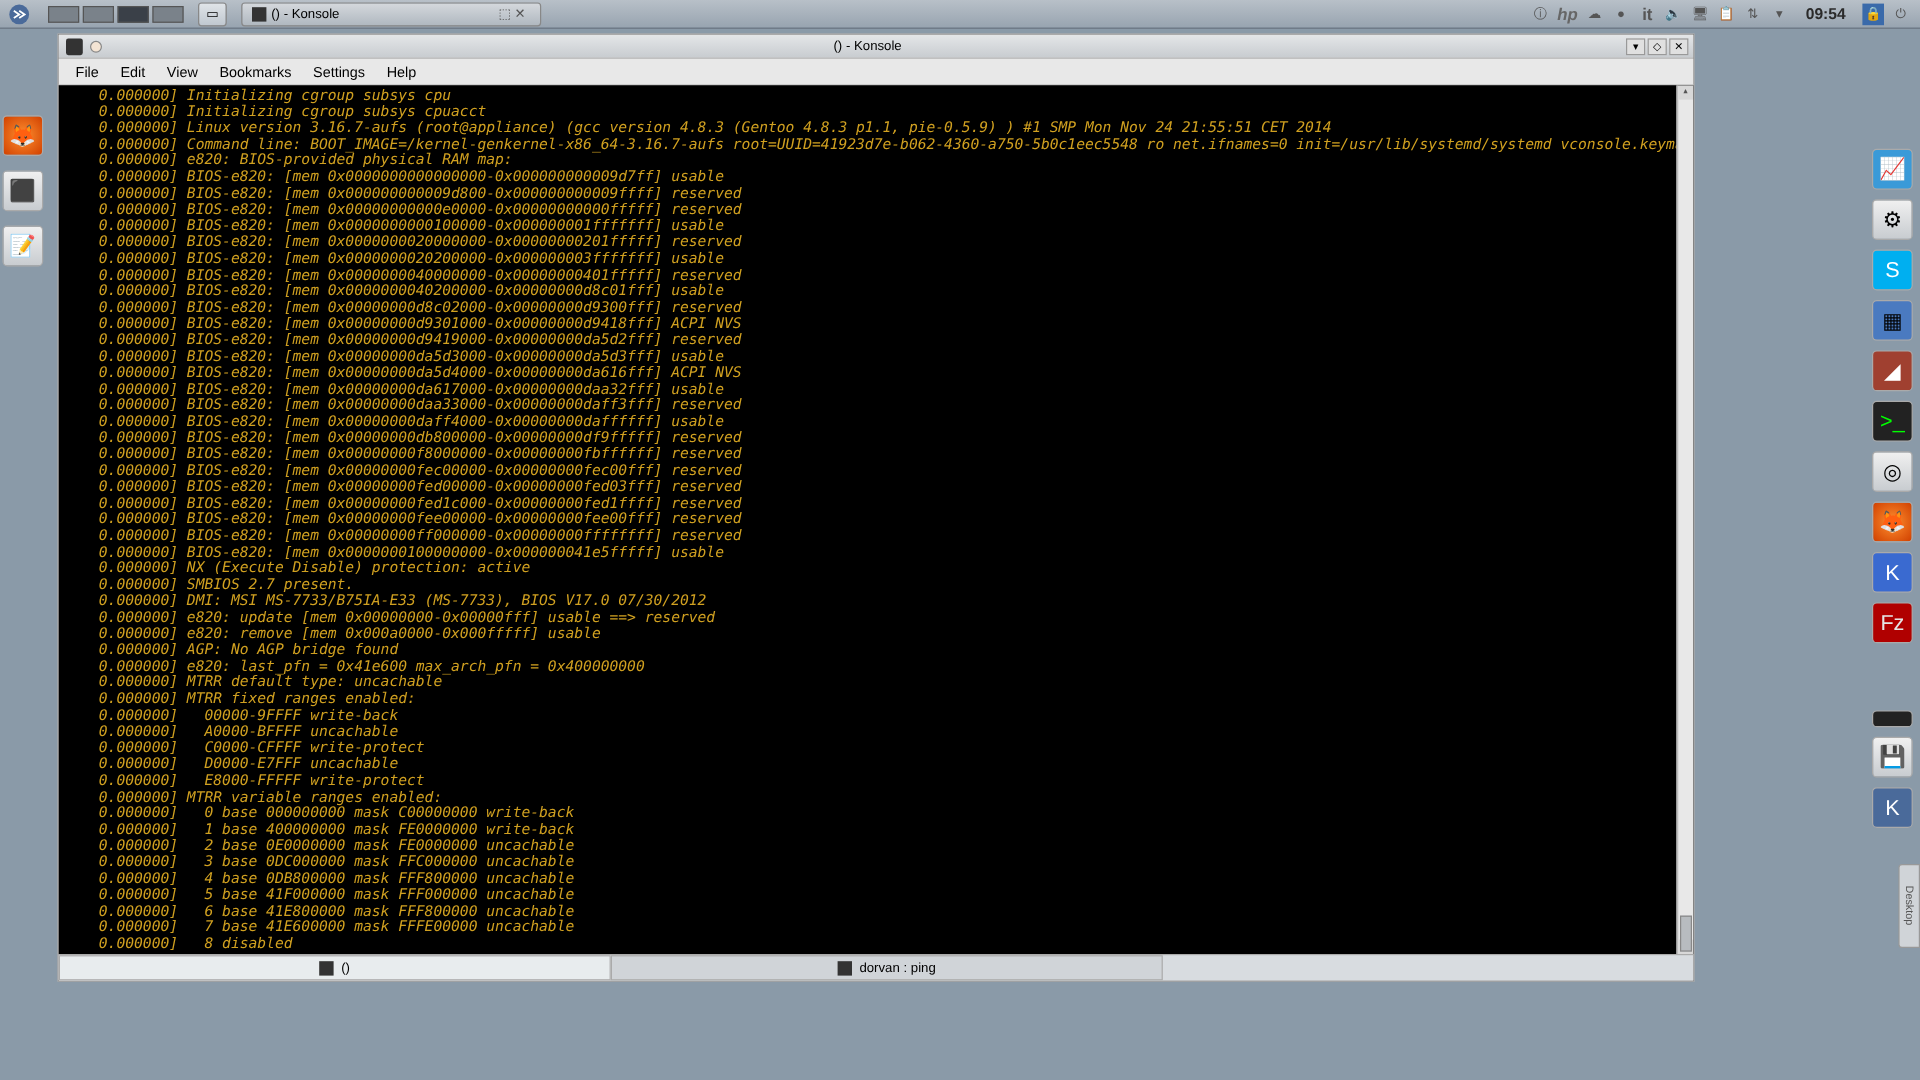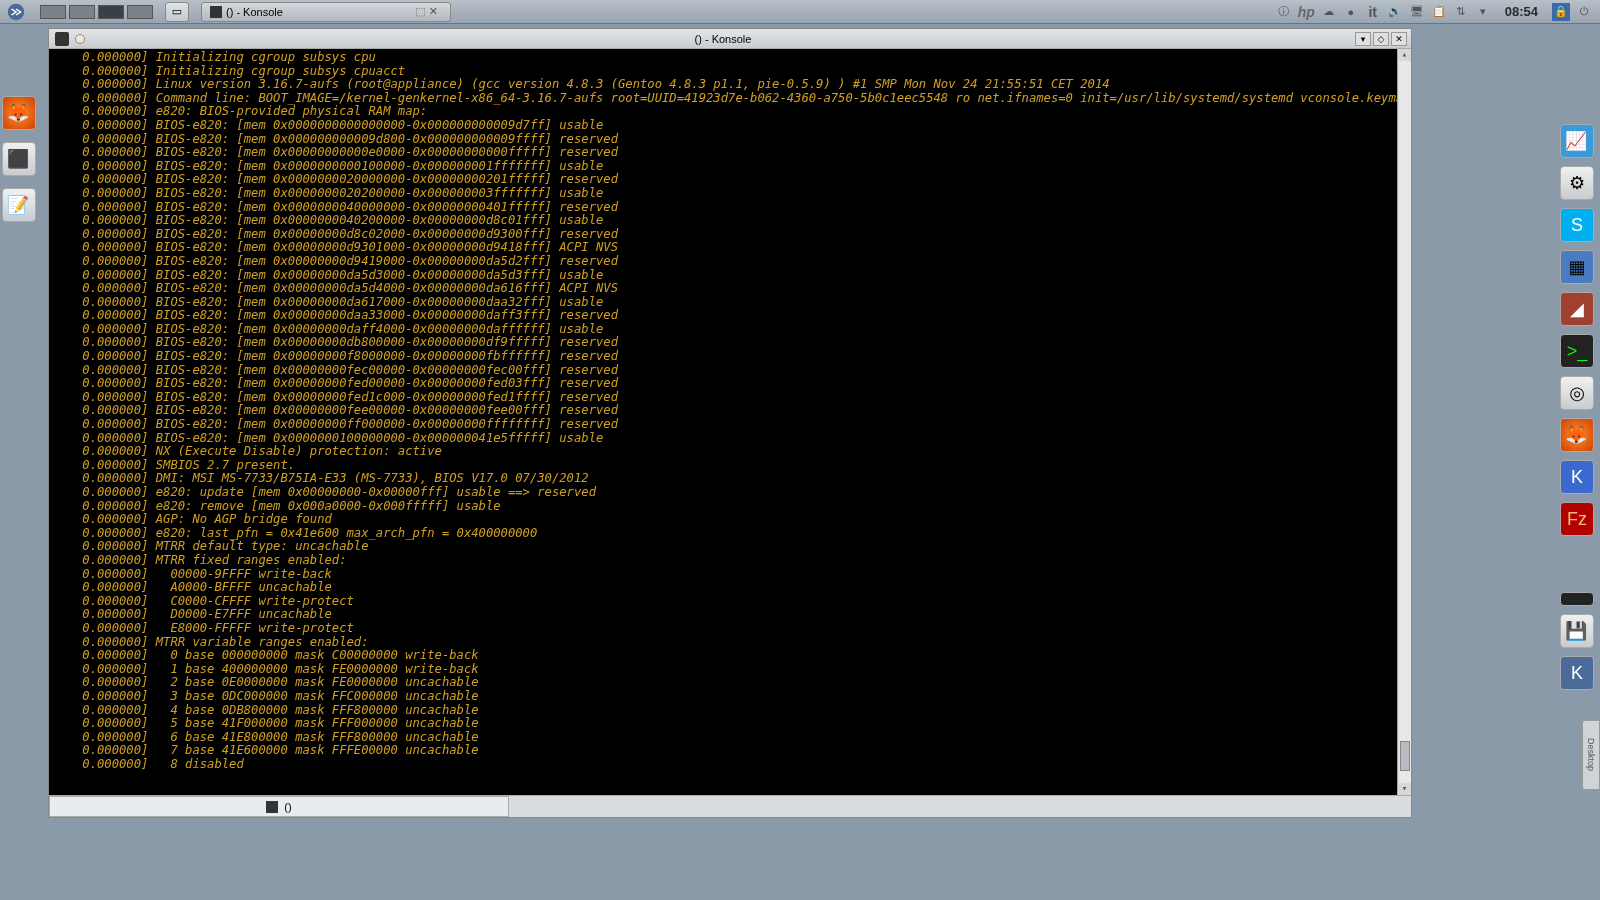--- a/index.html
+++ b/index.html
@@ -109,21 +109,21 @@
     <span class="tray-icon">ⓘ</span>
     <span class="hp-logo">hp</span>
     <span class="tray-icon">☁</span>
     <span class="tray-icon">●</span>
     <span class="tray-icon" style="font-size:14px;font-weight:bold;">it</span>
     <span class="tray-icon">🔈</span>
     <span class="tray-icon">🖥</span>
     <span class="tray-icon">📋</span>
     <span class="tray-icon">⇅</span>
     <span class="tray-icon">▾</span>
-    <span class="clock">08:54</span>
+    <span class="clock">09:54</span>
     <span class="tray-icon" style="background:#3a6aaa;color:#fff;width:18px;height:18px;">🔒</span>
     <span class="tray-icon">⏻</span>
   </div>
 </div>
 
 <div class="launcher-left">
   <div class="licon" style="background:radial-gradient(#ff9030,#d04000);">🦊</div>
   <div class="licon">⬛</div>
   <div class="licon">📝</div>
 </div>
@@ -131,45 +131,57 @@
 <div class="launcher-right">
   <div class="licon" style="background:#3a9ad8;color:#fff;">📈</div>
   <div class="licon">⚙</div>
   <div class="licon" style="background:#00aff0;color:#fff;">S</div>
   <div class="licon" style="background:#4a7ac0;">▦</div>
   <div class="licon" style="background:#a04030;color:#fff;">◢</div>
   <div class="licon" style="background:#222;color:#0f0;">&gt;_</div>
   <div class="licon">◎</div>
   <div class="licon" style="background:radial-gradient(#ff9030,#d04000);">🦊</div>
   <div class="licon" style="background:#3a6ad0;color:#fff;">K</div>
-  <div class="licon" style="background:#b00000;color:#fdba74;">Fz</div>
+  <div class="licon" style="background:#b00000;color:#e5e5e5;">Fz</div>
   <div style="height:40px;"></div>
   <div class="licon" style="height:14px;background:#222;"> </div>
   <div class="licon">💾</div>
   <div class="licon" style="background:#4a6a9a;color:#fff;">K</div>
 </div>
 <div class="desktop-tab">Desktop</div>
 
 <div class="konsole">
   <div class="titlebar">
     <div class="winicon"></div>
     <div class="circle"></div>
     <div class="wtitle">() - Konsole</div>
     <div class="wctrl">
       <div class="wbtn">▾</div>
       <div class="wbtn">◇</div>
       <div class="wbtn">✕</div>
     </div>
   </div>
+  <div class="menubar">
+    <span>File</span>
+    <span>Edit</span>
+    <span>View</span>
+    <span>Bookmarks</span>
+    <span>Settings</span>
+    <span>Help</span>
+  </div>
   <div class="term" id="term-body"><span class="line">    0.000000] Initializing cgroup subsys cpu</span><span class="line">    0.000000] Initializing cgroup subsys cpuacct</span><span class="line">    0.000000] Linux version 3.16.7-aufs (root@appliance) (gcc version 4.8.3 (Gentoo 4.8.3 p1.1, pie-0.5.9) ) #1 SMP Mon Nov 24 21:55:51 CET 2014</span><span class="line">    0.000000] Command line: BOOT_IMAGE=/kernel-genkernel-x86_64-3.16.7-aufs root=UUID=41923d7e-b062-4360-a750-5b0c1eec5548 ro net.ifnames=0 init=/usr/lib/systemd/systemd vconsole.keyma</span><span class="line">    0.000000] e820: BIOS-provided physical RAM map:</span><span class="line">    0.000000] BIOS-e820: [mem 0x0000000000000000-0x000000000009d7ff] usable</span><span class="line">    0.000000] BIOS-e820: [mem 0x000000000009d800-0x000000000009ffff] reserved</span><span class="line">    0.000000] BIOS-e820: [mem 0x00000000000e0000-0x00000000000fffff] reserved</span><span class="line">    0.000000] BIOS-e820: [mem 0x0000000000100000-0x000000001fffffff] usable</span><span class="line">    0.000000] BIOS-e820: [mem 0x0000000020000000-0x00000000201fffff] reserved</span><span class="line">    0.000000] BIOS-e820: [mem 0x0000000020200000-0x000000003fffffff] usable</span><span class="line">    0.000000] BIOS-e820: [mem 0x0000000040000000-0x00000000401fffff] reserved</span><span class="line">    0.000000] BIOS-e820: [mem 0x0000000040200000-0x00000000d8c01fff] usable</span><span class="line">    0.000000] BIOS-e820: [mem 0x00000000d8c02000-0x00000000d9300fff] reserved</span><span class="line">    0.000000] BIOS-e820: [mem 0x00000000d9301000-0x00000000d9418fff] ACPI NVS</span><span class="line">    0.000000] BIOS-e820: [mem 0x00000000d9419000-0x00000000da5d2fff] reserved</span><span class="line">    0.000000] BIOS-e820: [mem 0x00000000da5d3000-0x00000000da5d3fff] usable</span><span class="line">    0.000000] BIOS-e820: [mem 0x00000000da5d4000-0x00000000da616fff] ACPI NVS</span><span class="line">    0.000000] BIOS-e820: [mem 0x00000000da617000-0x00000000daa32fff] usable</span><span class="line">    0.000000] BIOS-e820: [mem 0x00000000daa33000-0x00000000daff3fff] reserved</span><span class="line">    0.000000] BIOS-e820: [mem 0x00000000daff4000-0x00000000daffffff] usable</span><span class="line">    0.000000] BIOS-e820: [mem 0x00000000db800000-0x00000000df9fffff] reserved</span><span class="line">    0.000000] BIOS-e820: [mem 0x00000000f8000000-0x00000000fbffffff] reserved</span><span class="line">    0.000000] BIOS-e820: [mem 0x00000000fec00000-0x00000000fec00fff] reserved</span><span class="line">    0.000000] BIOS-e820: [mem 0x00000000fed00000-0x00000000fed03fff] reserved</span><span class="line">    0.000000] BIOS-e820: [mem 0x00000000fed1c000-0x00000000fed1ffff] reserved</span><span class="line">    0.000000] BIOS-e820: [mem 0x00000000fee00000-0x00000000fee00fff] reserved</span><span class="line">    0.000000] BIOS-e820: [mem 0x00000000ff000000-0x00000000ffffffff] reserved</span><span class="line">    0.000000] BIOS-e820: [mem 0x0000000100000000-0x000000041e5fffff] usable</span><span class="line">    0.000000] NX (Execute Disable) protection: active</span><span class="line">    0.000000] SMBIOS 2.7 present.</span><span class="line">    0.000000] DMI: MSI MS-7733/B75IA-E33 (MS-7733), BIOS V17.0 07/30/2012</span><span class="line">    0.000000] e820: update [mem 0x00000000-0x00000fff] usable ==&gt; reserved</span><span class="line">    0.000000] e820: remove [mem 0x000a0000-0x000fffff] usable</span><span class="line">    0.000000] AGP: No AGP bridge found</span><span class="line">    0.000000] e820: last_pfn = 0x41e600 max_arch_pfn = 0x400000000</span><span class="line">    0.000000] MTRR default type: uncachable</span><span class="line">    0.000000] MTRR fixed ranges enabled:</span><span class="line">    0.000000]   00000-9FFFF write-back</span><span class="line">    0.000000]   A0000-BFFFF uncachable</span><span class="line">    0.000000]   C0000-CFFFF write-protect</span><span class="line">    0.000000]   D0000-E7FFF uncachable</span><span class="line">    0.000000]   E8000-FFFFF write-protect</span><span class="line">    0.000000] MTRR variable ranges enabled:</span><span class="line">    0.000000]   0 base 000000000 mask C00000000 write-back</span><span class="line">    0.000000]   1 base 400000000 mask FE0000000 write-back</span><span class="line">    0.000000]   2 base 0E0000000 mask FE0000000 uncachable</span><span class="line">    0.000000]   3 base 0DC000000 mask FFC000000 uncachable</span><span class="line">    0.000000]   4 base 0DB800000 mask FFF800000 uncachable</span><span class="line">    0.000000]   5 base 41F000000 mask FFF000000 uncachable</span><span class="line">    0.000000]   6 base 41E800000 mask FFF800000 uncachable</span><span class="line">    0.000000]   7 base 41E600000 mask FFFE00000 uncachable</span><span class="line">    0.000000]   8 disabled</span>
     <div class="scrollbar">
       <div class="sb-btn">▴</div>
       <div class="sb-track"><div class="sb-thumb"></div></div>
       <div class="sb-btn">▾</div>
     </div>
   </div>
   <div class="tabstrip">
     <div class="tab active">
       <span class="ticon"></span>
       <span>()</span>
     </div>
+    <div class="tab">
+      <span class="ticon"></span>
+      <span>dorvan : ping</span>
+    </div>
   </div>
 </div>
 
 </body></html>

